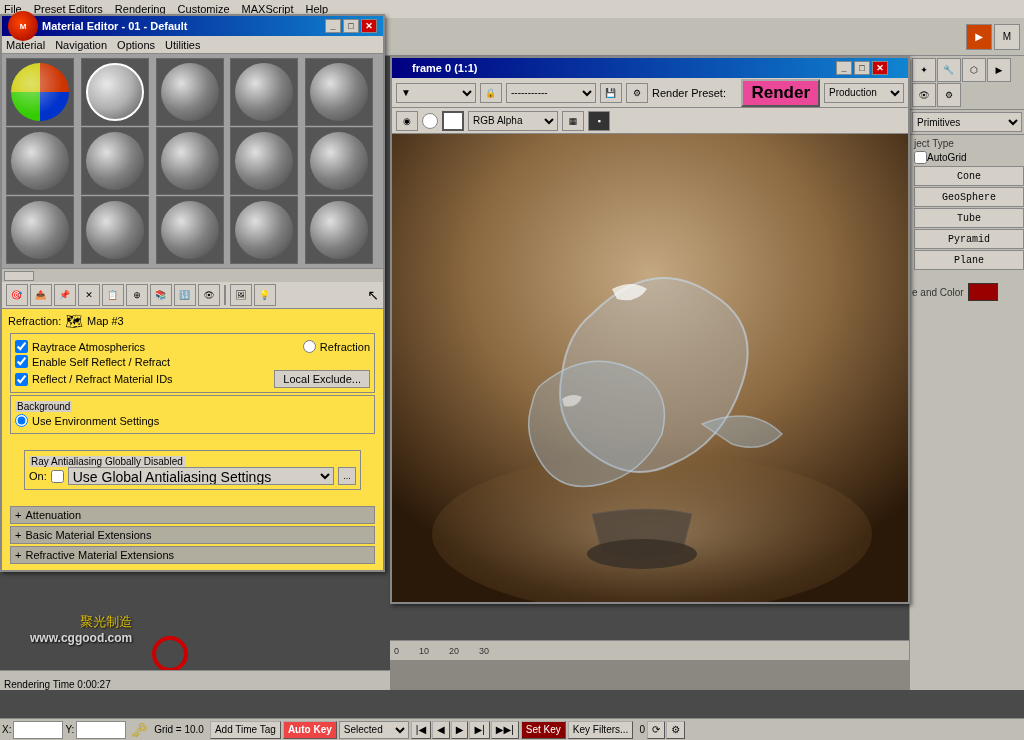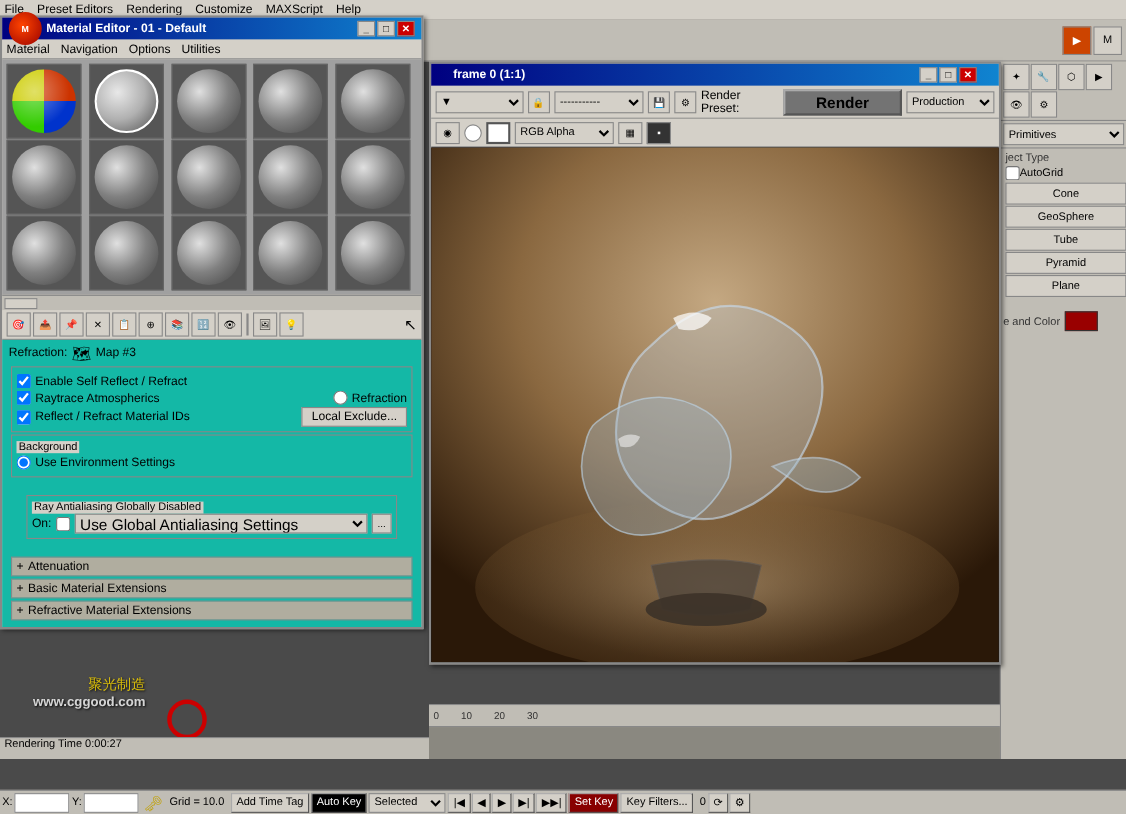--- a/index.html
+++ b/index.html
@@ -113,20 +113,21 @@
       margin: 1px 2px;
       height: 20px;
       background: #d4d0c8;
       border: 1px solid #888;
       text-align: center;
       font-size: 10px;
       cursor: pointer;
       display: flex;
       align-items: center;
       justify-content: center;
+      font-family: Liberation Mono, monospace;
     }
 
     .color-section {
       margin-top: 4px;
       padding: 2px;
     }
 
     .color-label {
       font-size: 10px;
       color: #333;
@@ -252,21 +253,21 @@
       border: 1px solid #888;
       display: flex;
       align-items: center;
       justify-content: center;
       font-size: 9px;
       cursor: pointer;
     }
 
     .me-refraction-section {
       padding: 4px 6px;
-      background: #14b8a6;
+      background: #fde047;
     }
 
     .me-refraction-header {
       display: flex;
       align-items: center;
       gap: 4px;
       margin-bottom: 4px;
     }
 
     .me-options-group {
@@ -425,24 +426,24 @@
 
     .rf-dropdown {
       height: 20px;
       background: #d4d0c8;
       border: 1px solid #888;
       font-size: 10px;
       min-width: 80px;
     }
 
     .rf-render-btn {
-      background: #737373;
+      background: #ec4899;
       border: 2px outset #aaa;
-      padding: 2px 28px;
-      font-size: 14px;
+      padding: 2px 8px;
+      font-size: 17px;
       font-weight: bold;
       cursor: pointer;
     }
 
     .rf-toolbar2 {
       background: #d4d0c8;
       height: 26px;
       display: flex;
       align-items: center;
       padding: 2px 4px;
@@ -757,29 +758,29 @@
   <div class="me-refraction-section">
     <div class="me-refraction-header">
       <span>Refraction:</span>
       <span style="font-size:14px;">🗺</span>
       <span>Map #3</span>
     </div>
 
     <div class="me-options-group">
       <div class="me-checkbox-row">
         <input type="checkbox" checked="" style="">
-        <span>Enable Self Reflect / Refract</span>
-      </div>
-      <div class="me-checkbox-row">
-        <input type="checkbox" checked="" style="">
         <span>Raytrace Atmospherics</span>
         <div style="margin-left:auto; display:flex; align-items:center; gap:4px;">
           <input type="radio" name="refrac" style="">
           <span>Refraction</span>
         </div>
+      </div>
+      <div class="me-checkbox-row">
+        <input type="checkbox" checked="" style="">
+        <span>Enable Self Reflect / Refract</span>
       </div>
       <div style="display:flex; align-items:center; gap:4px; margin-top:2px;">
         <div class="me-checkbox-row" style="flex:1;">
           <input type="checkbox" checked="" style="">
           <span>Reflect / Refract Material IDs</span>
         </div>
         <button class="me-exclude-btn">Local Exclude...</button>
       </div>
     </div>
 
@@ -905,21 +906,21 @@
   <div style="font-size:13px; font-weight:normal; color:rgba(255,220,0,0.8); text-shadow: 1px 1px 2px rgba(0,0,0,0.9); text-align: right;">聚光制造</div>
   <div style="font-size:12px; font-weight:bold; color:rgba(255,255,255,0.8); text-shadow: 1px 1px 2px rgba(0,0,0,0.9);">www.cggood.com</div>
 </div>
 
 <div class="circle-red"></div>
 
 <div class="script-bar">
   <span>Script.</span>
 </div>
 
-<div style="position:absolute; bottom:50px; left:0; width:390px; height:20px; background:#c0bdb5; border-top:1px solid #888; display:flex; align-items:flex-start; padding:0 4px; font-size:10px;">
+<div style="position:absolute; bottom:50px; left:0; width:390px; height:20px; background:#c0bdb5; border-top:1px solid #888; display:flex; align-items:flex-end; padding:0 4px; font-size:10px;">
   <span>Rendering Time 0:00:27</span>
 </div>
 
 <div class="timeline-area">
   <div class="timeline-numbers">
     <span>0</span>
     <span>10</span>
     <span>20</span>
     <span>30</span>
   </div>
@@ -929,21 +930,21 @@
 
 <div class="status-bar">
   <span style="font-size:10px;">X:</span>
   <input class="status-input" value="" style="width: 50px;">
   <span style="font-size:10px;">Y:</span>
   <input class="status-input" value="" style="width: 50px;">
   <span style="font-size:10px;"></span>
   <span style="font-size:14px; color:#c0a000;">🗝</span>
   <span style="font-size:10px; margin-left:4px;">Grid = 10.0</span>
   <button class="status-btn" style="margin-left:4px;">Add Time Tag</button>
-  <button class="status-btn" style="background:#000000; color:white; font-weight:normal;">Auto Key</button>
+  <button class="status-btn" style="background:#ef4444; color:white; font-weight:bold;">Auto Key</button>
   <select class="status-dropdown">
     <option>Selected</option>
   </select>
   <div style="display:flex; gap:1px;">
     <button class="status-btn">|◀</button>
     <button class="status-btn">◀</button>
     <button class="status-btn">▶</button>
     <button class="status-btn">▶|</button>
     <button class="status-btn">▶▶|</button>
   </div>

